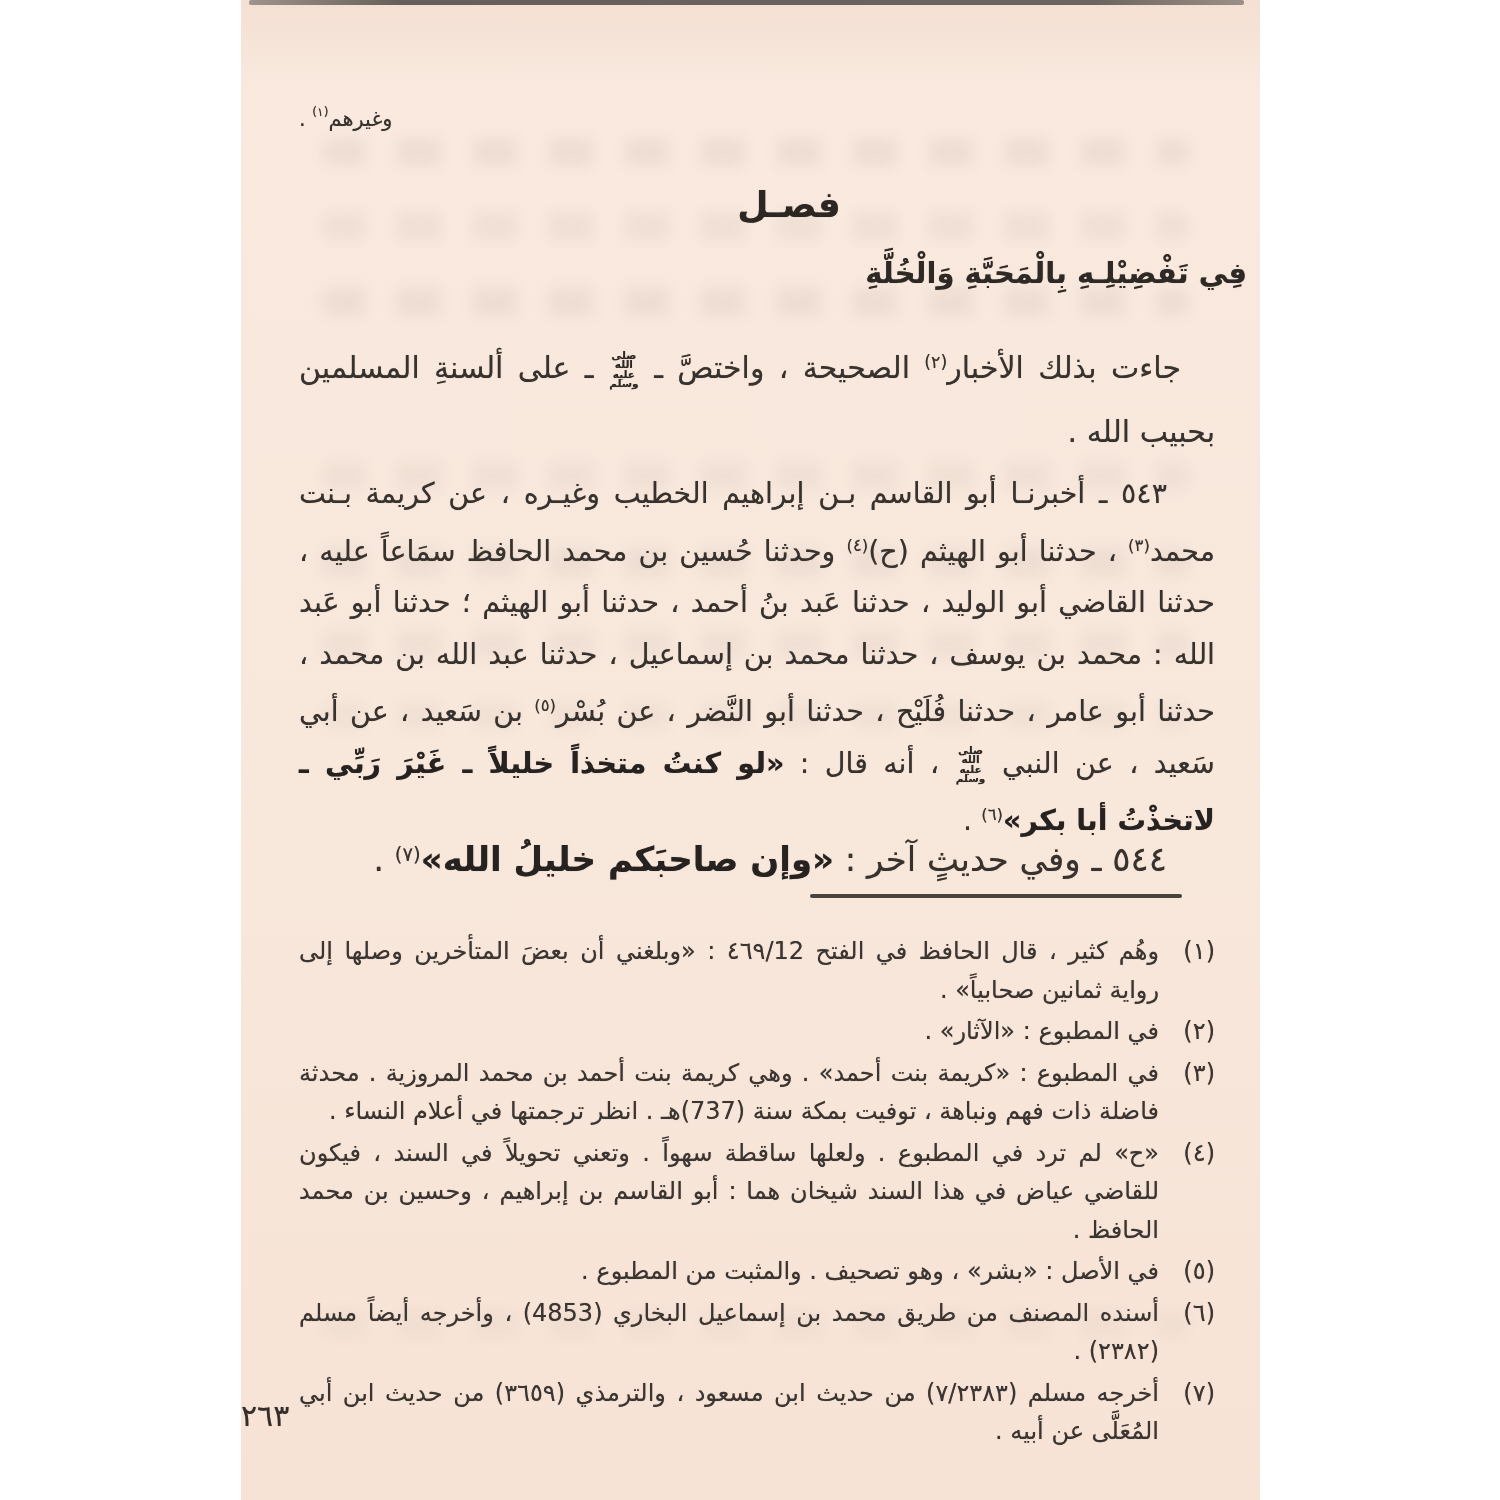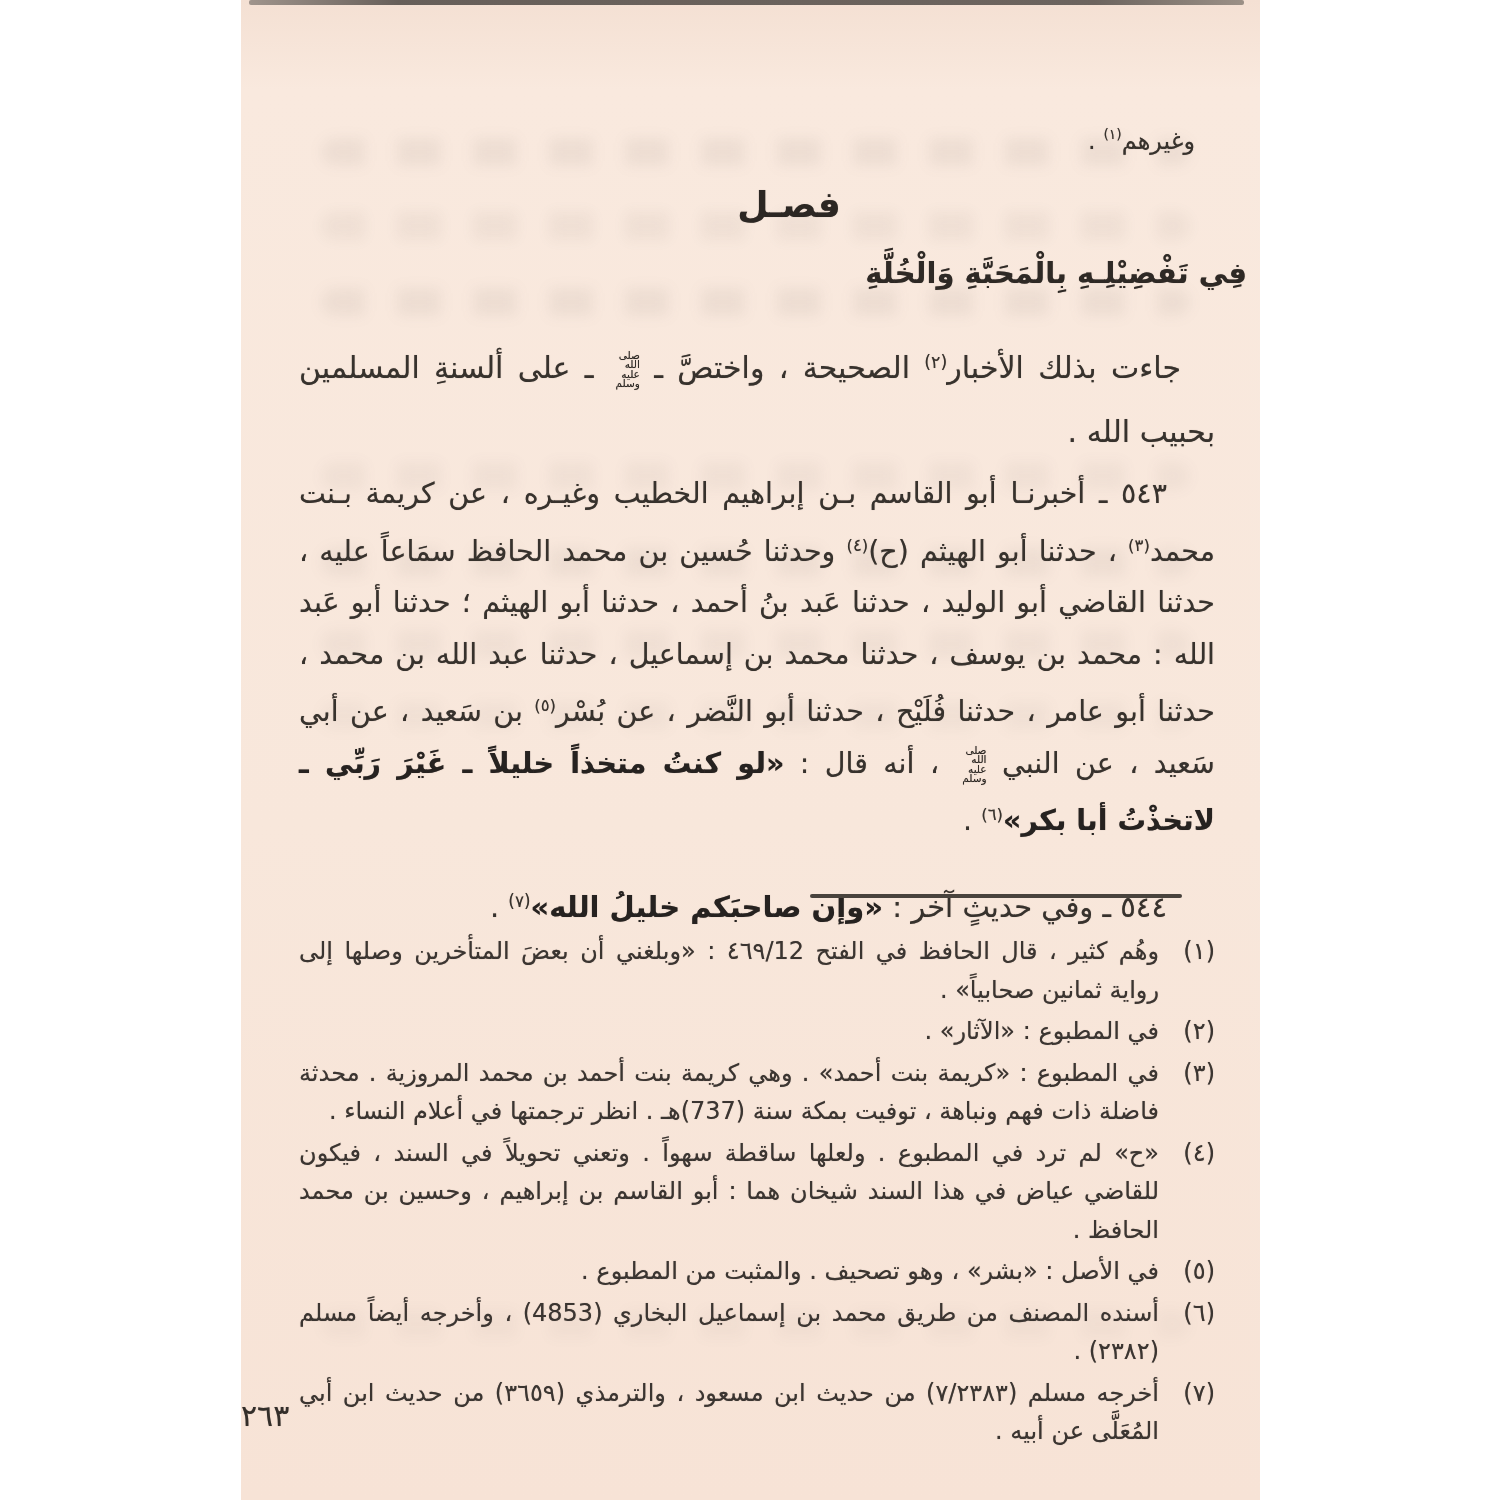--- a/index.html
+++ b/index.html
@@ -22,38 +22,38 @@
   
   .bleed{
     position:absolute;left:80px;right:70px;height:28px;
     background:repeating-linear-gradient(90deg,rgba(122,109,101,.16) 0 44px,rgba(122,109,101,0) 44px 76px);
     filter:blur(7px);border-radius:14px;pointer-events:none;
   }
   .b1{top:138px;opacity:.55}.b2{top:212px;opacity:.45}.b3{top:288px;opacity:.55}
   .b4{top:462px;opacity:.40}.b5{top:548px;opacity:.50}.b6{top:630px;opacity:.40}
   .b7{top:702px;opacity:.35}.b8{top:1310px;opacity:.30}
   .txt{position:absolute;left:58px;right:45px;}
-  .opening{top:102px;text-align:right;font-size:24px;padding-left:0;padding-right:20px;}
+  .opening{top:84px;text-align:left;font-size:21px;padding-left:0;padding-right:20px;}
   .fasl{
     top:184px;text-align:center;font-size:36px;font-weight:bold;margin:0;
     transform:translateX(32px);letter-spacing:1px;color:#2c2723;
   }
   .sub{
     top:256px;font-size:29px;font-weight:bold;margin:0;
     transform:translateX(32px);color:#2e2925;
   }
   .para{margin:0;text-align:justify;}
   .intro{top:330px;font-size:30px;line-height:64px;text-indent:34px;}
   .h543{top:468px;font-size:28.5px;line-height:51.5px;text-indent:48px;}
-  .h544{top:890px;font-size:29px;text-indent:48px;}
+  .h544{top:839px;font-size:34px;text-indent:48px;}
   .matn{font-weight:bold;color:#262220;}
   .para sup,.opening sup{font-size:0.58em;vertical-align:10px;letter-spacing:-1px;}
   .saw{
     display:inline-block;width:32px;font-size:10.5px;line-height:9.5px;
-    vertical-align:middle;font-weight:normal;color:#2c2824;
+    text-align:center;vertical-align:middle;font-weight:bold;color:#2c2824;
     letter-spacing:-0.5px;white-space:normal;text-indent:0;
   }
   .divider{
     position:absolute;top:894px;right:78px;width:372px;height:4px;
     background:#49433d;border-radius:2px;
   }
   .footnotes{position:absolute;top:932px;left:58px;right:45px;font-size:24px;line-height:38.5px;color:#3b3531;}
   .fn{display:flex;direction:rtl;margin-bottom:3px;}
   .fn-num{flex:0 0 56px;text-align:right;}
   .fn-text{flex:1;text-align:justify;margin:0;}

